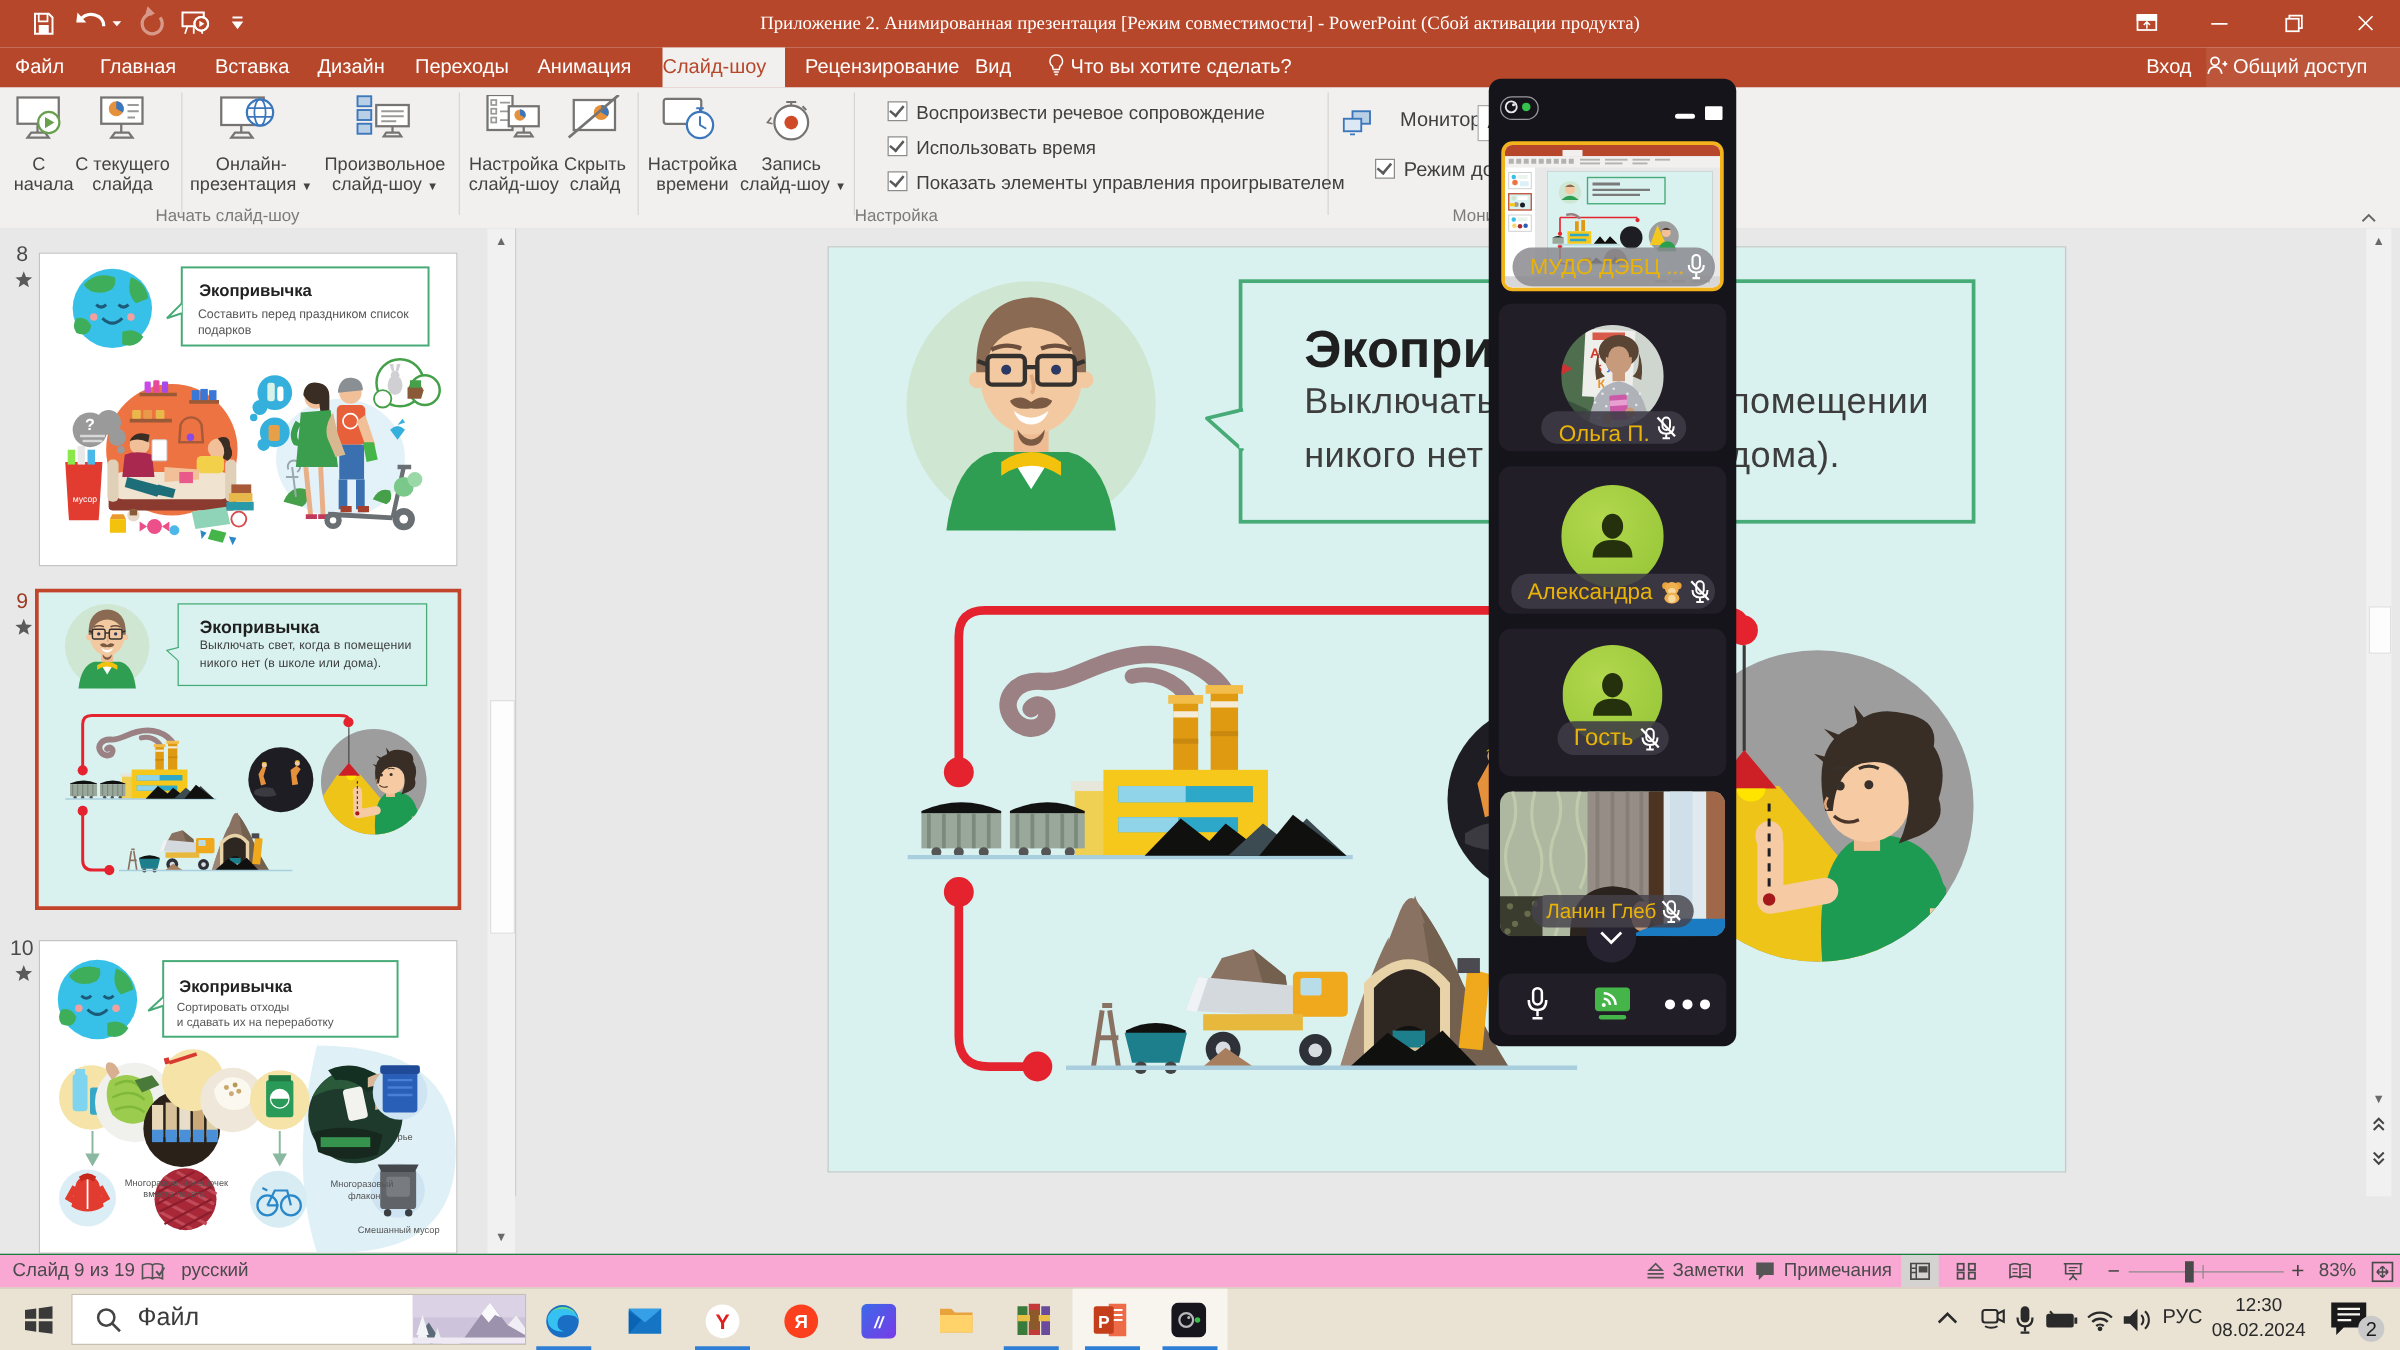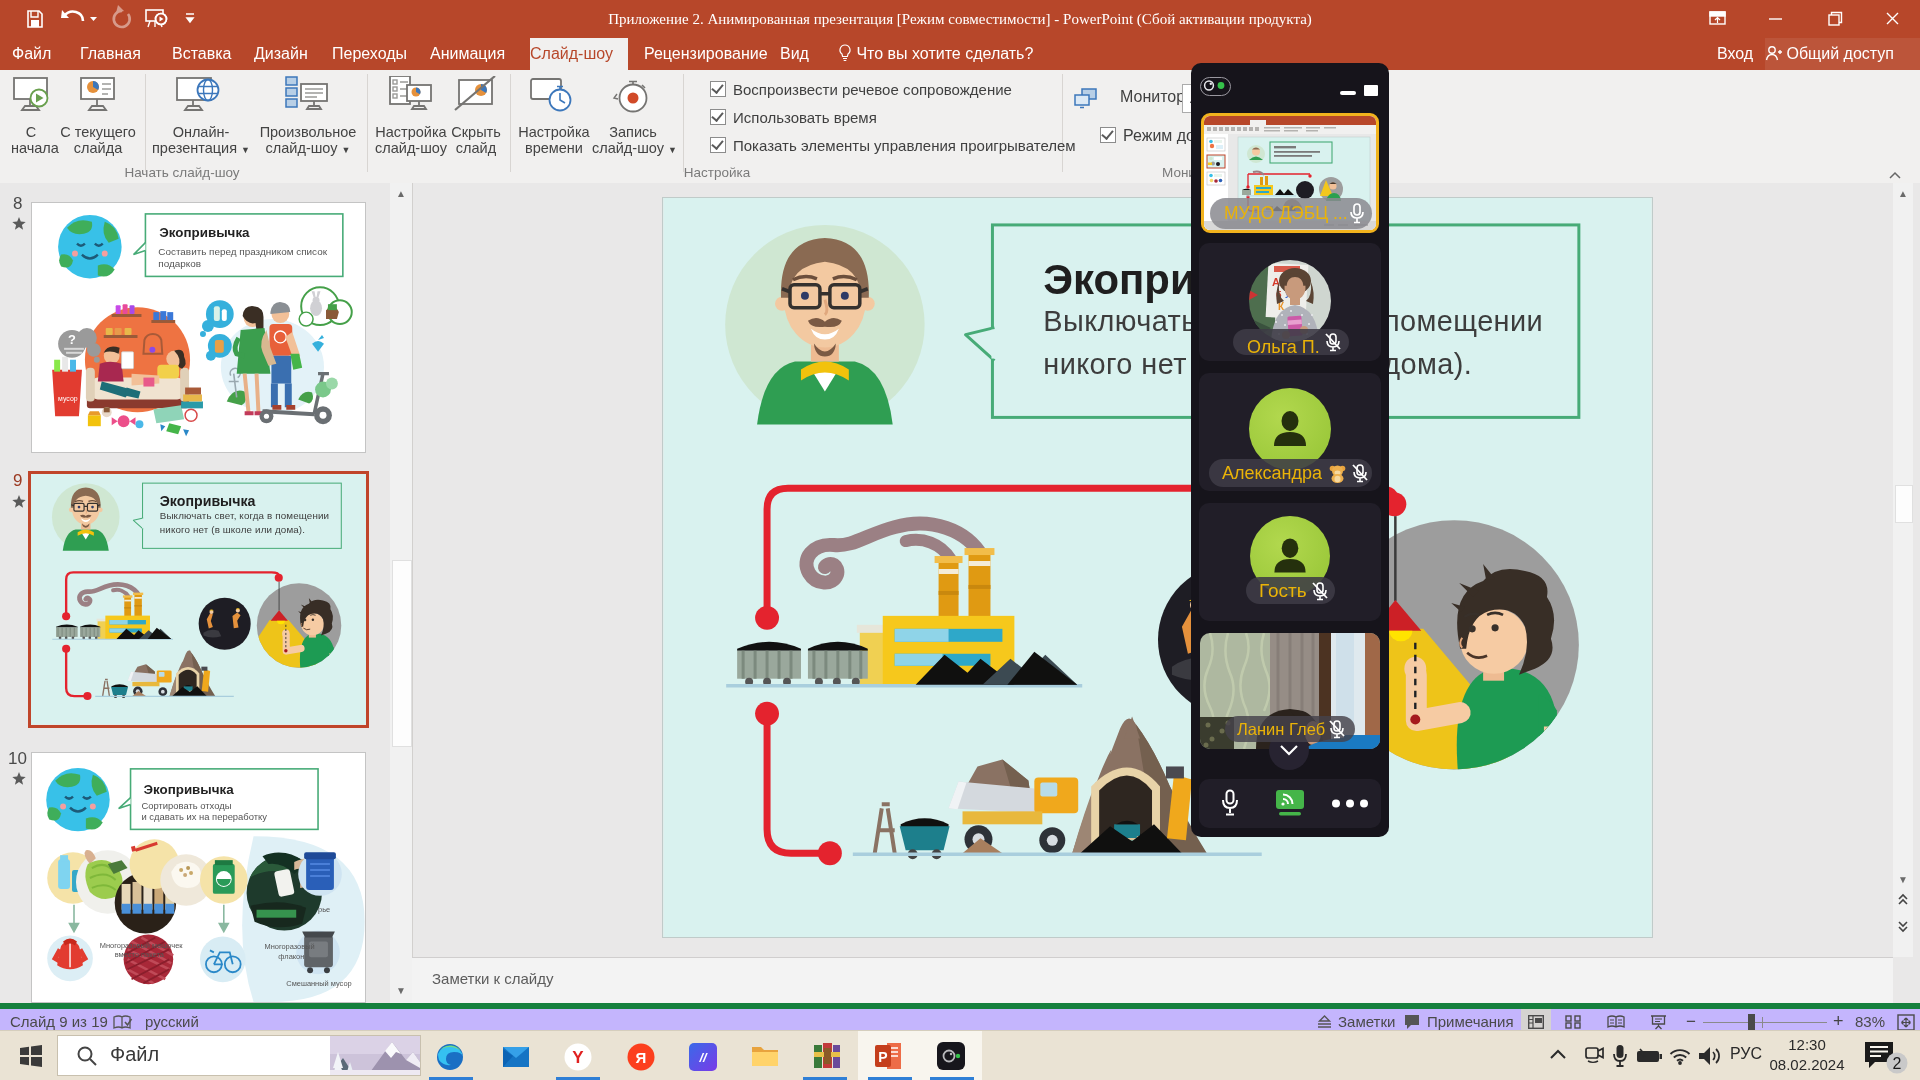--- a/index.html
+++ b/index.html
@@ -22,21 +22,21 @@
 .cbx:after{content:"";position:absolute;left:3px;top:0px;width:5px;height:9px;border:solid #5a5a5a;border-width:0 2px 2px 0;transform:rotate(40deg);}
 
 #editor{position:absolute;left:0;top:183px;width:1920px;height:820px;background:#e9e8e8;}
 #notes{position:absolute;left:412px;top:774px;width:1481px;height:46px;background:#f3f3f3;border-top:1px solid #d0cece;color:#5c5c5c;font-size:15px;}
 #notes span{position:absolute;left:20px;top:12px;}
 
 .sb{position:absolute;background:#f1f1f1;}
 .sbthumb{position:absolute;background:#fdfdfd;border:1px solid #e0e0e0;}
 .sbarrow{position:absolute;width:20px;height:17px;color:#6a6a6a;font-size:10px;text-align:center;line-height:17px;}
 
-#status{position:absolute;left:0;top:1003px;width:1920px;height:27px;background:#c4b5fd;border-top:6px solid #15803d;font-size:15px;color:#4a4a4a;}
+#status{position:absolute;left:0;top:1003px;width:1920px;height:27px;background:#f9a8d4;border-top:1px solid #15803d;font-size:15px;color:#4a4a4a;}
 
 #taskbar{position:absolute;left:0;top:1030px;width:1920px;height:50px;background:#eae3d4;border-top:1px solid #d5cebd;}
 
 #conf{position:absolute;left:1191px;top:63px;width:198px;height:774px;background:#16141b;border-radius:10px;}
 .tile{position:absolute;left:8px;width:182px;height:118px;background:#211e28;border-radius:10px;}
 .pill{position:absolute;background:rgba(62,59,70,.88);border-radius:14px;color:#eab308;white-space:nowrap;}
 </style></head>
 <body>
 <div id="root">
   <div id="titlebar">
@@ -614,23 +614,20 @@
     <div class="sb" style="left:1893px;top:0;width:20px;height:774px;"></div>
     <div class="sbarrow" style="left:1893px;top:2px;">▲</div>
     <div class="sbthumb" style="left:1895px;top:302px;width:16px;height:36px;"></div>
     <div class="sbarrow" style="left:1893px;top:688px;">▼</div>
     <svg class="abs" style="left:1895px;top:708px" width="16" height="44" viewBox="0 0 16 44">
       <g stroke="#444" stroke-width="1.6" fill="none">
         <path d="M4 8 l4 -4 4 4 M4 13 l4 -4 4 4"></path>
         <path d="M4 31 l4 4 4 -4 M4 36 l4 4 4 -4"></path>
       </g>
     </svg>
-    <div id="notes">
-        <span>Заметки к слайду</span>
-      </div>
     <div class="abs" style="left:412px;top:0;width:1px;height:774px;background:#d2d0ce;"></div>
   </div>
   <div id="status">
     <div class="abs" style="left:10px;top:4px;">Слайд 9 из 19</div>
     <svg class="abs" style="left:112px;top:5px" width="22" height="17" viewBox="0 0 22 17">
       <path d="M2 3 q5 -2 8 0 q3 -2 8 0 v11 q-5 -2 -8 0 q-3 -2 -8 0 z M10 3 v11" stroke="#555" stroke-width="1.3" fill="none"></path>
       <path d="M13 8 l2.5 3 4 -6" stroke="#555" stroke-width="1.6" fill="none"></path>
     </svg>
     <div class="abs" style="left:145px;top:4px;">русский</div>
     <svg class="abs" style="left:1316px;top:6px" width="17" height="15" viewBox="0 0 17 15">

